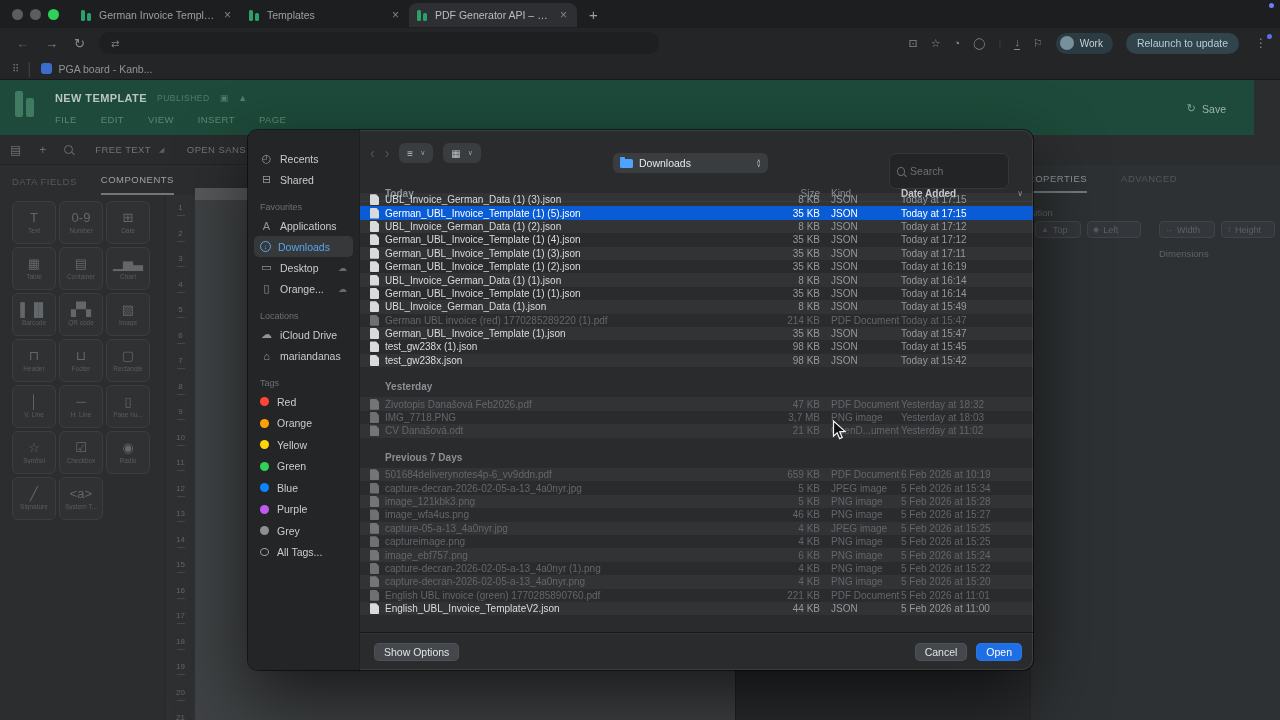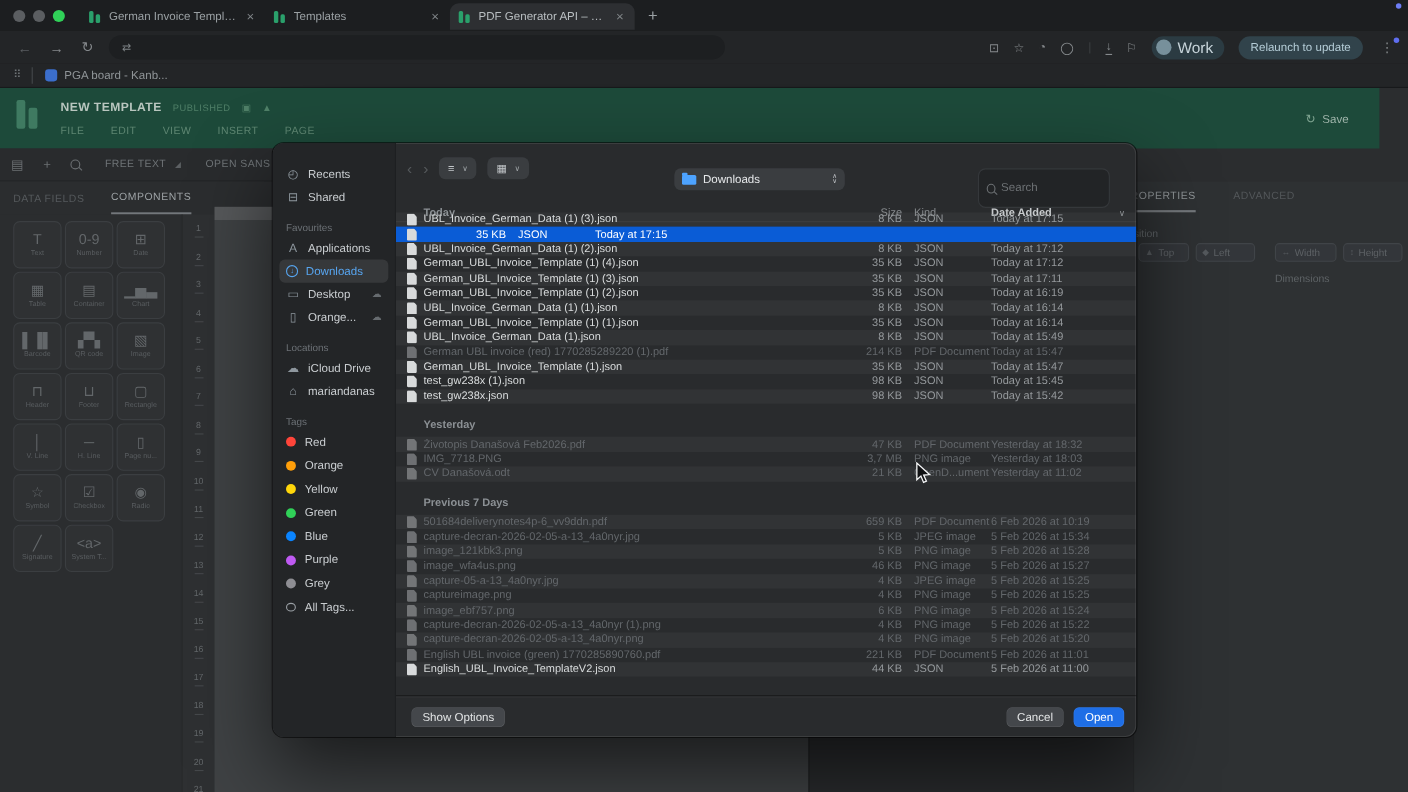--- a/index.html
+++ b/index.html
@@ -21,21 +21,21 @@
   .fav::after { content:""; position:absolute; left:5.5px; top:3px; width:4px; height:8px; background:#2aa06b; border-radius:1.5px; }
   .newtab { color:#9aa0a3; font-size:15px; margin-left:12px; }
   .notif-dot { position:absolute; right:6px; top:3px; width:5px; height:5px; border-radius:50%; background:#6d7df5; }
 
   #urlrow { position:absolute; left:0; top:28px; width:1280px; height:30px; background:#232527; display:flex; align-items:center; }
   .navic { color:#595d60; font-size:13px; margin-left:16px; }
   .navic.lit { color:#85898c; }
   #urlbox { display:flex; align-items:center; gap:7px; background:#1d1f21; border-radius:13px; height:22px; margin-left:14px; padding:0 12px; width:560px; color:#9da2a5; font-size:11px; }
   #urlbox .site-ic { color:#7d8285; font-size:10px; }
   #url-right { margin-left:auto; display:flex; align-items:center; gap:13px; margin-right:10px; color:#85898c; font-size:11px; }
-  .chip-work { display:flex; align-items:center; gap:6px; background:#2b3b42; border-radius:12px; height:21px; padding:0 10px 0 4px; color:#c7d4da; font-size:14px; }
+  .chip-work { display:flex; align-items:center; gap:6px; background:#2b3b42; border-radius:12px; height:21px; padding:0 10px 0 4px; color:#c7d4da; font-size:10px; }
   .chip-work .avatar { width:14px; height:14px; border-radius:50%; background:#77909b; }
   .pill-relaunch { background:#31434b; border-radius:12px; height:21px; display:flex; align-items:center; padding:0 11px; color:#b5cdd7; font-size:10.5px; }
   .kebab { position:relative; color:#85898c; font-size:12px; padding:0 3px; }
   .kebab::after { content:""; position:absolute; right:-2px; top:-2px; width:5px; height:5px; border-radius:50%; background:#5f6ef0; }
   .dl-ic { border-bottom:1.5px solid #85898c; padding-bottom:1px; }
 
   #bmrow { position:absolute; left:0; top:58px; width:1280px; height:22px; background:#232527; display:flex; align-items:center; border-bottom:1px solid #17191b; }
   .apps-ic { color:#6f7477; font-size:10px; margin:0 8px 0 12px; }
   .bm-sep { color:#3c3f42; margin-right:10px; }
   .bm-fav { width:11px; height:11px; border-radius:3px; background:#3b6ecc; margin-right:6px; }
@@ -521,20 +521,21 @@
 
       <div class="frow file">
             <span class="ficon"></span>
             <span class="fname">UBL_Invoice_German_Data (1) (3).json</span>
             <span class="fsize">8 KB</span>
             <span class="fkind">JSON</span>
             <span class="fdate">Today at 17:15</span>
           </div>
           <div class="frow file selected">
             <span class="ficon"></span>
+            <span class="fname">German_UBL_Invoice_Template (1) (5).json</span>
             <span class="fsize">35 KB</span>
             <span class="fkind">JSON</span>
             <span class="fdate">Today at 17:15</span>
           </div>
           <div class="frow file">
             <span class="ficon"></span>
             <span class="fname">UBL_Invoice_German_Data (1) (2).json</span>
             <span class="fsize">8 KB</span>
             <span class="fkind">JSON</span>
             <span class="fdate">Today at 17:12</span>

